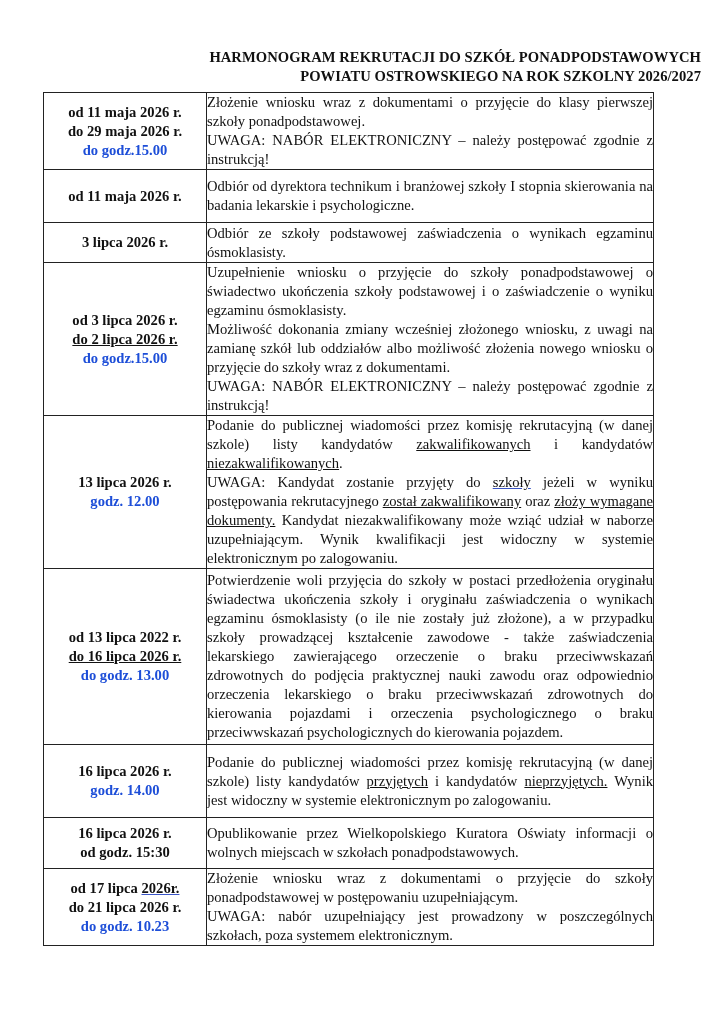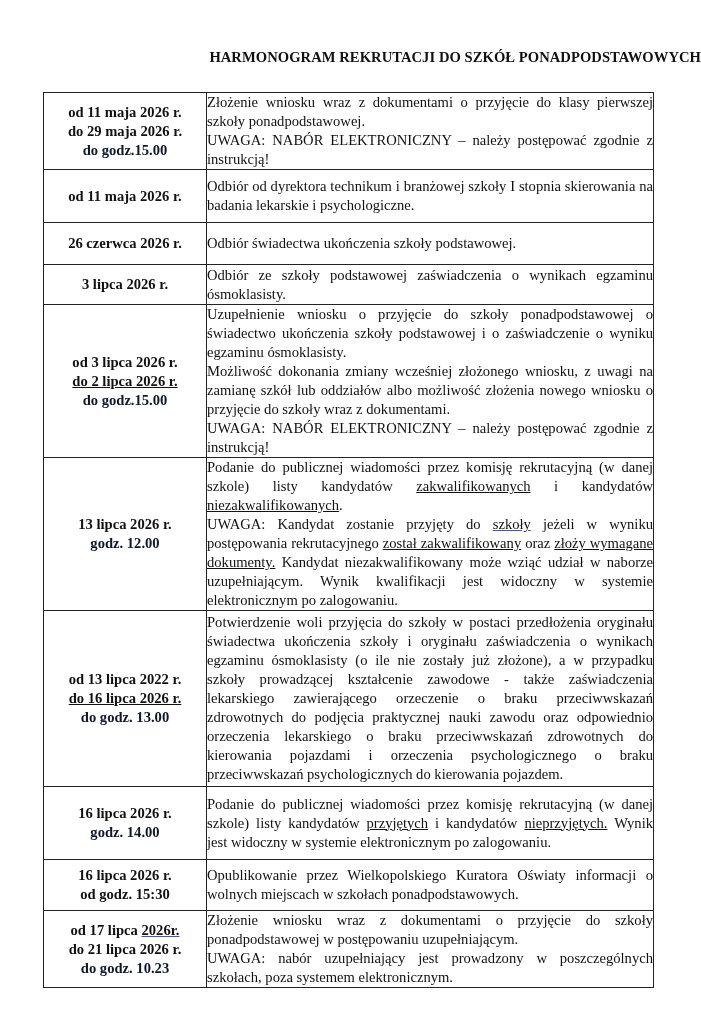--- a/index.html
+++ b/index.html
@@ -5,31 +5,32 @@
   html, body { margin: 0; padding: 0; background: #ffffff; }
   body { width: 701px; height: 1024px; position: relative; overflow: hidden;
          font-family: "Liberation Serif", "DejaVu Serif", serif; color: #111; }
   .title { position: absolute; left: 0; width: 701px; top: 48px; text-align: right;
            font-weight: bold; font-size: 14.6px; line-height: 19px; letter-spacing: 0.05px; }
   table.sched { position: absolute; left: 43px; top: 92px; width: 611px;
                 border-collapse: collapse; table-layout: fixed; }
   table.sched td { border: 1.2px solid #222; vertical-align: middle; padding: 0; }
   td.date { width: 162px; text-align: center; font-weight: bold; font-size: 14.6px; line-height: 19px; margin-top: 36px; }
   td.desc { padding: 1px 7px 0 7px; font-size: 14.6px; line-height: 19px; text-align: justify; }
-  .red { color: #0f172a; }
+  .red { color: #1d4ed8; }
   .ul { text-decoration: underline; }
   .ulb { text-decoration: underline; text-decoration-color: #3b56c7; }
   b { font-weight: normal; }
   .src { position: absolute; left: 49px; top: 1027px; font-size: 18px; line-height: 16px; }
 </style>
 </head>
 <body>
 
 <div class="title">
   <div>HARMONOGRAM REKRUTACJI DO SZKÓŁ PONADPODSTAWOWYCH</div>
+  <div>POWIATU OSTROWSKIEGO NA ROK SZKOLNY 2026/2027</div>
 </div>
 
 <table class="sched">
 
   <tbody>
       <tr style="height:75px">
     <td class="date">
       <div>od 11 maja 2026 r.</div>
       <div>do 29 maja 2026 r.</div>
       <div class="red">do godz.15.00</div>
@@ -42,28 +43,20 @@
 
   <tr style="height:53px">
     <td class="date">
       <div>od 11 maja 2026 r.</div>
     </td>
     <td class="desc">
       <div>Odbiór od dyrektora technikum i branżowej szkoły I stopnia skierowania na badania lekarskie i psychologiczne.</div>
     </td>
   </tr>
 
-  <tr style="height:42px">
-    <td class="date">
-      <div>26 czerwca 2026 r.</div>
-    </td>
-    <td class="desc">
-      <div>Odbiór świadectwa ukończenia szkoły podstawowej.</div>
-    </td>
-  </tr>
 
   <tr style="height:40px">
     <td class="date">
       <div>3 lipca 2026 r.</div>
     </td>
     <td class="desc">
       <div>Odbiór ze szkoły podstawowej zaświadczenia o wynikach egzaminu ósmoklasisty.</div>
     </td>
   </tr>
 

